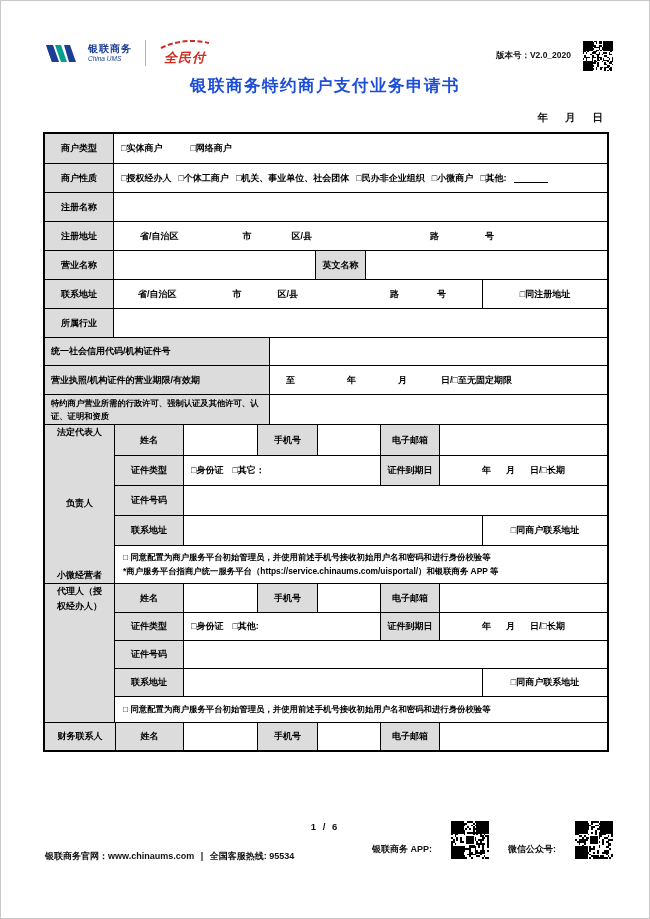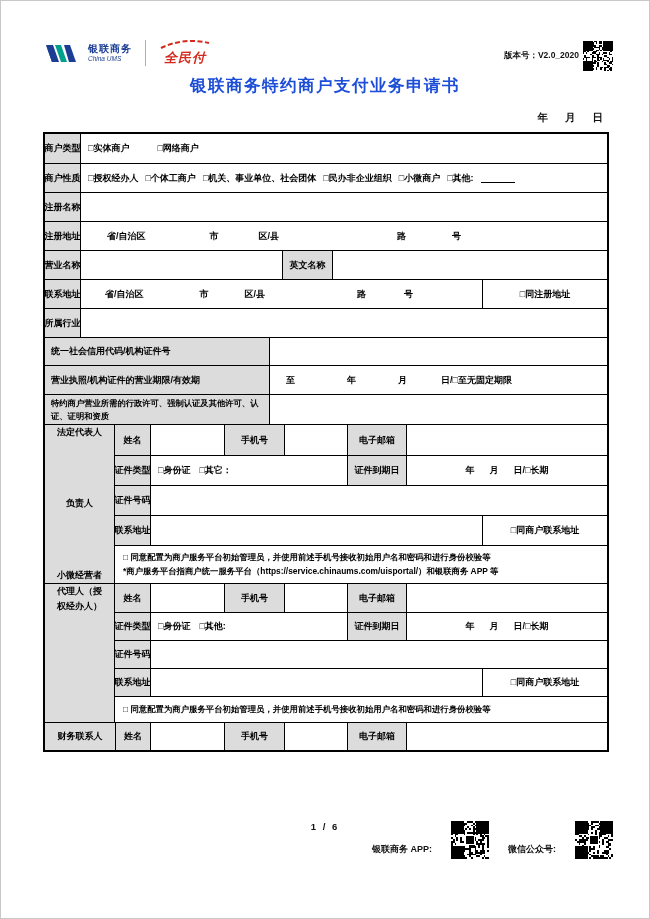--- a/index.html
+++ b/index.html
@@ -10,21 +10,21 @@
 
   
   .logo-wrap { position:absolute; left:44px; top:38px; display:flex; align-items:center; gap:9px; }
   .logo-mark { display:block; }
   .logo-text { display:flex; flex-direction:column; line-height:1; }
   .logo-cn { font-size:10px; font-weight:bold; color:#1b3e94; letter-spacing:1px; }
   .logo-en { font-size:6.5px; font-style:italic; color:#1b3e94; margin-top:2px; }
   .logo-divider { width:1px; height:26px; background:#9bb0d8; margin:0 4px; }
   .product { display:flex; flex-direction:column; align-items:center; }
   .product-text { font-size:13px; font-weight:bold; font-style:italic; color:#d42a1e; letter-spacing:1px; }
-  .version-wrap { position:absolute; right:36px; top:40px; display:flex; align-items:center; gap:4px; }
+  .version-wrap { position:absolute; right:36px; top:40px; display:flex; align-items:center; gap:12px; }
   .version-label { font-size:8.5px; font-weight:bold; color:#111; }
   .qr { display:block; }
   .qr rect { fill:#000; }
   .form-title { position:absolute; left:0; right:0; top:74px; text-align:center;
                 font-size:16.5px; font-weight:bold; letter-spacing:1.5px; color:#1d4ed8;
                 font-family:"Liberation Serif","DejaVu Serif",serif; }
   .date-line { position:absolute; right:46px; top:110px; font-size:10.5px; font-weight:bold; }
   .date-line span + span { margin-left:17px; }
 
   
@@ -61,21 +61,21 @@
              display:flex; flex-direction:column; justify-content:center; align-items:flex-start; }
   .group { display:flex; align-items:stretch; }
   .group-label { width:70px; background:#dcdcdc; display:flex; flex-direction:column;
                  justify-content:space-between; align-items:center; line-height:1.7; border-right:1px solid #000; }
   .group-body { flex:1; }
   .grow { display:flex; align-items:stretch; }
   .grow + .grow { border-top:1px solid #000; }
   .grow .td + .td { border-left:1px solid #000; }
 
   
-  .w56{width:35px;} .w70{width:70px;} .w74{width:74px;} .w60{width:60px;}
+  .w56{width:68px;} .w70{width:70px;} .w74{width:74px;} .w60{width:60px;}
   .w63{width:63px;} .w59{width:59px;} .w125{width:125px;} .w224{width:224px;}
   .w202{width:202px;} .w50{width:50px;} .w197{width:197px;}
 
   
   .page-num { position:absolute; left:0; right:0; top:820px; text-align:center;
               font-size:9.5px; font-weight:bold; letter-spacing:2px; }
   .footer-left { position:absolute; left:44px; top:849px; font-size:9px; font-weight:bold; }
   .footer-left span { margin-right:4px; }
   .footer-right { position:absolute; right:36px; top:820px; display:flex; align-items:flex-end; gap:19px; }
   .footer-right .flabel { font-size:9px; font-weight:bold; margin-bottom:3px; }
@@ -421,20 +421,25 @@
       <div class="td lab w60">手机号</div>
       <div class="td w63"></div>
       <div class="td lab w59">电子邮箱</div>
       <div class="td fill"></div>
     </div>
 
   </div>
 
   <div class="page-num">1 / 6</div>
 
+  <div class="footer-left">
+    <span>银联商务官网：www.chinaums.com</span>
+    <span>|</span>
+    <span>全国客服热线: 95534</span>
+  </div>
 
   <div class="footer-right">
     <span class="flabel">银联商务 APP:</span>
     <svg class="qr qr-logo" width="38" height="38" viewBox="0 0 21 21" shape-rendering="crispEdges">
         <rect x="9" y="0" width="1" height="1"></rect>
         <rect x="10" y="0" width="1" height="1"></rect>
         <rect x="11" y="0" width="1" height="1"></rect>
         <rect x="13" y="0" width="1" height="1"></rect>
         <rect x="7" y="1" width="1" height="1"></rect>
         <rect x="8" y="1" width="1" height="1"></rect>

